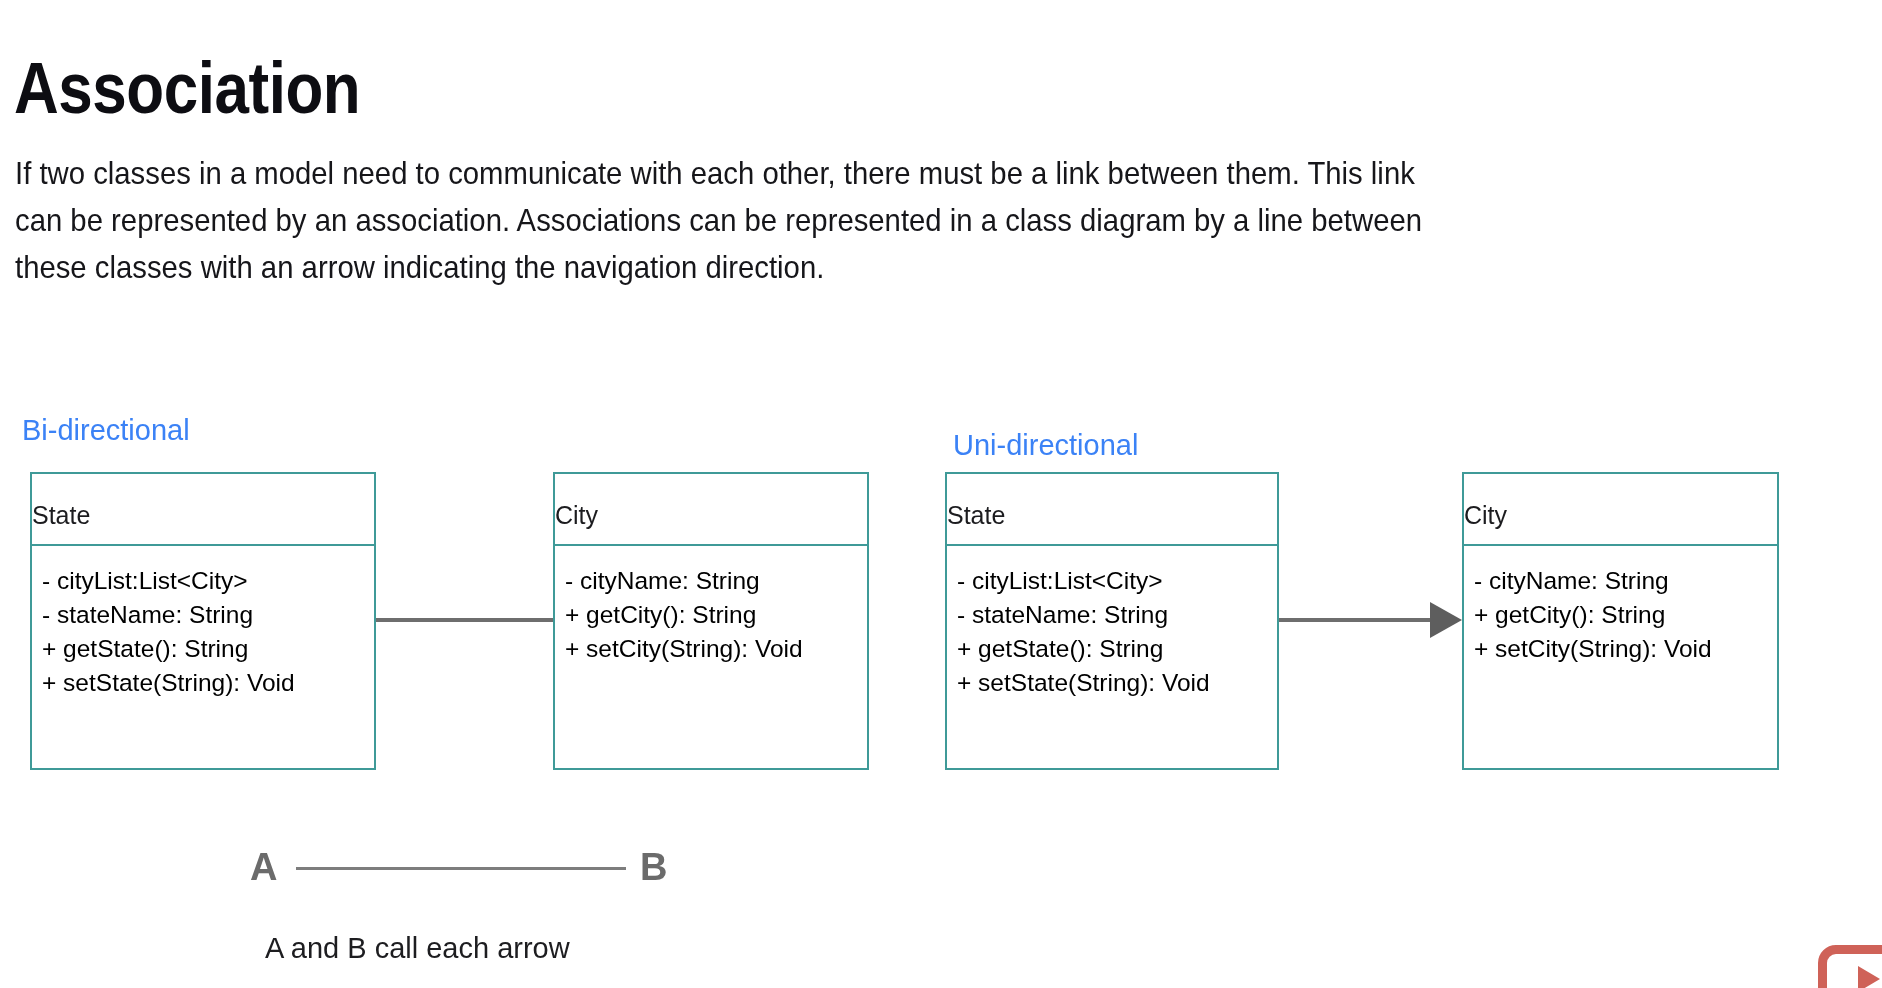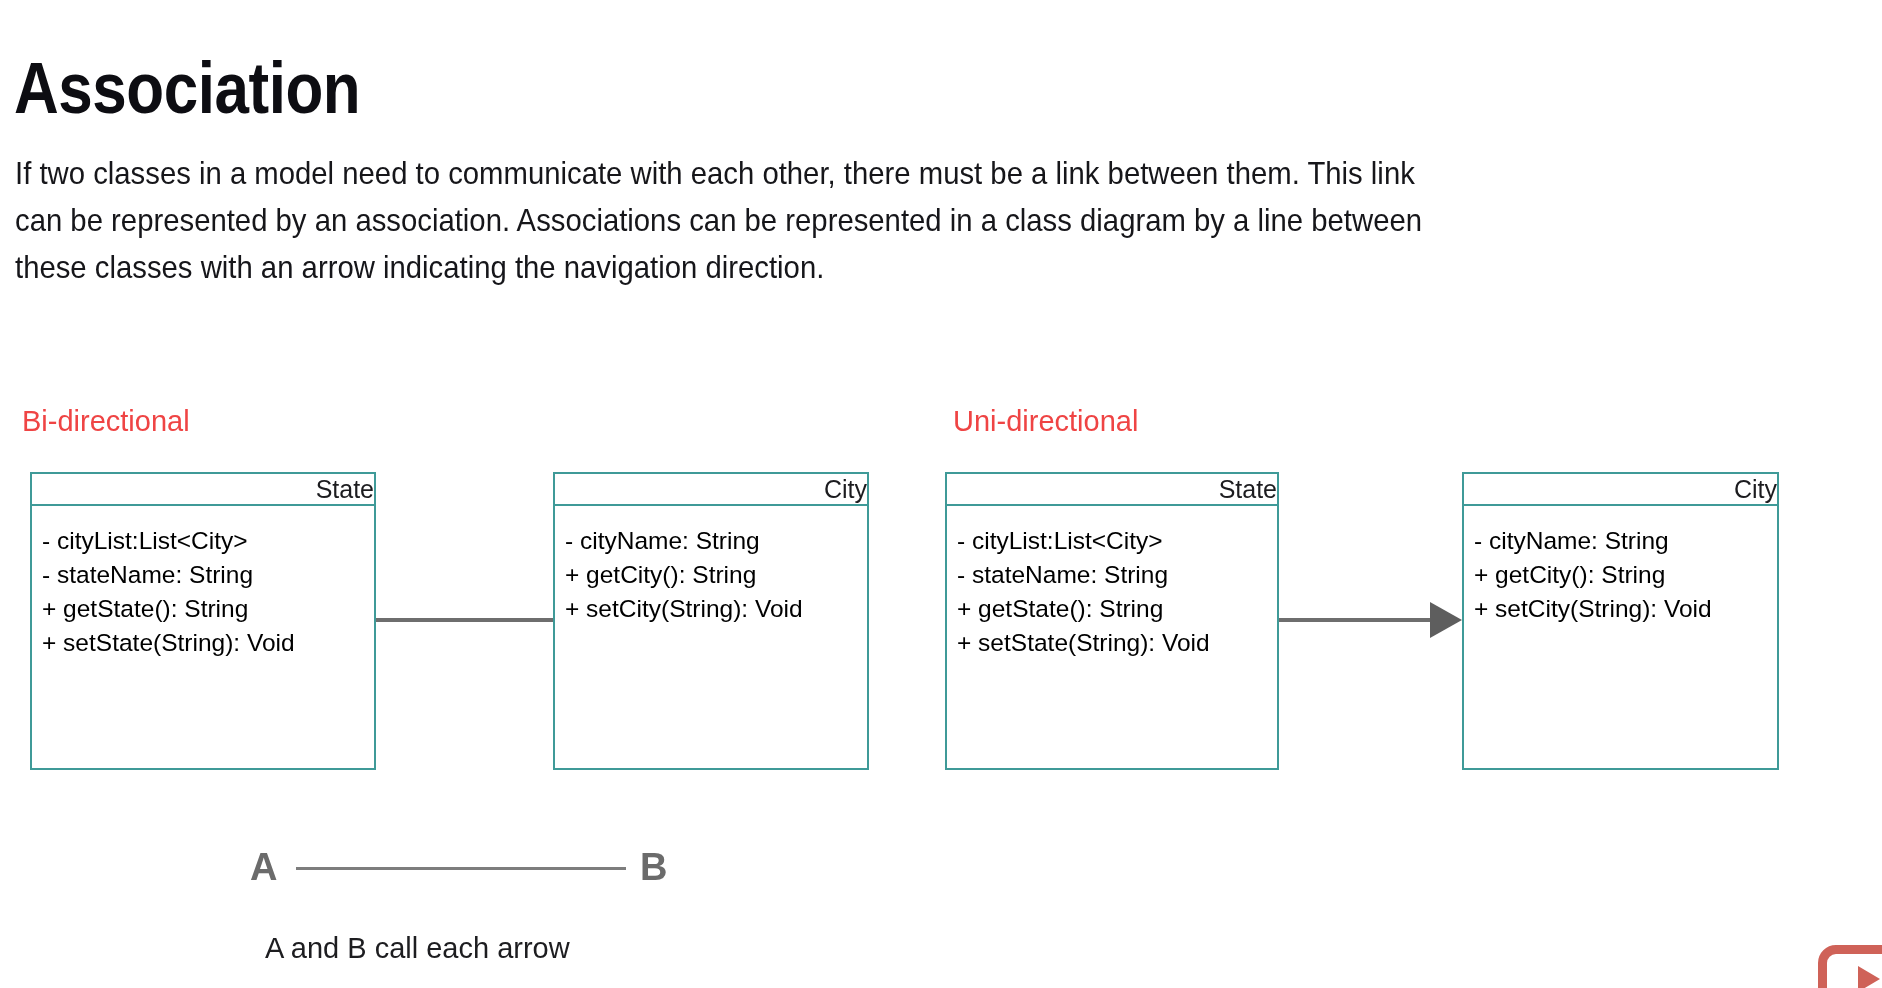--- a/index.html
+++ b/index.html
@@ -44,42 +44,44 @@
     line-height: 47px;
     transform: scaleX(0.93);
     transform-origin: left top;
   }
 
   
   .section-heading {
     position: absolute;
     font-size: 29px;
     font-weight: 400;
-    color: #ef4444;
-    white-space: nowrap;
+    color: #3b82f6;
+    white-space: nowrap;
+    margin-top: 9px;
   }
   #heading-bidirectional { left: 22px;  top: 405px; }
-  #heading-unidirectional { left: 953px; top: 405px; }
+  #heading-unidirectional { left: 953px; top: 420px; }
 
   
   .uml-box {
     position: absolute;
     top: 472px;
     height: 298px;
     box-sizing: border-box;
     border: 2.5px solid #3f9a98;
     background: #ffffff;
   }
   .uml-box-header {
-    height: 32px;
+    height: 60px;
     box-sizing: border-box;
     border-bottom: 2.5px solid #3f9a98;
     display: flex;
     align-items: center;
-    justify-content: flex-end;
+    justify-content: flex-start;
+    margin-top: 12px;
   }
   .uml-box-title {
     font-size: 25px;
     font-weight: 400;
     color: #1c1c1f;
   }
   .uml-box-body {
     padding: 18px 10px 0 10px;
   }
   .uml-member {

